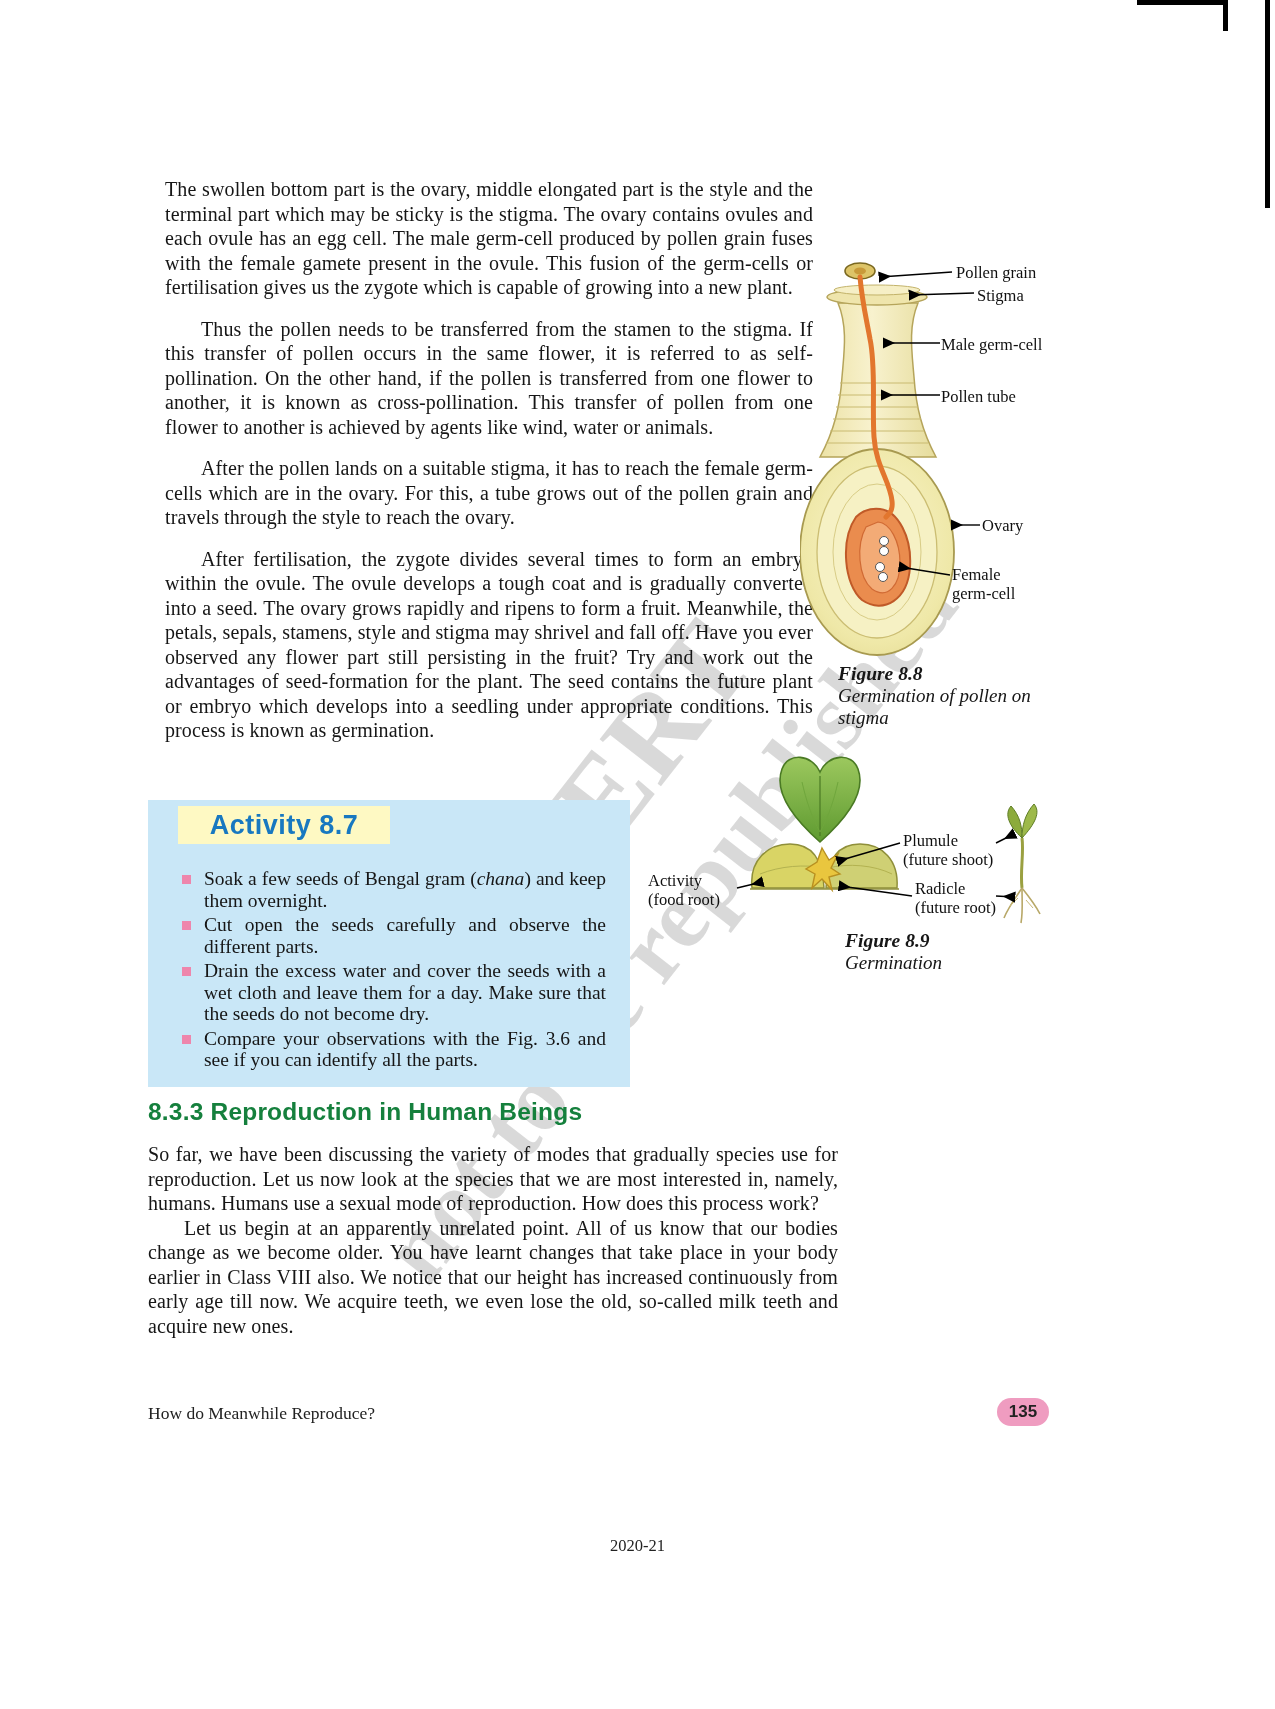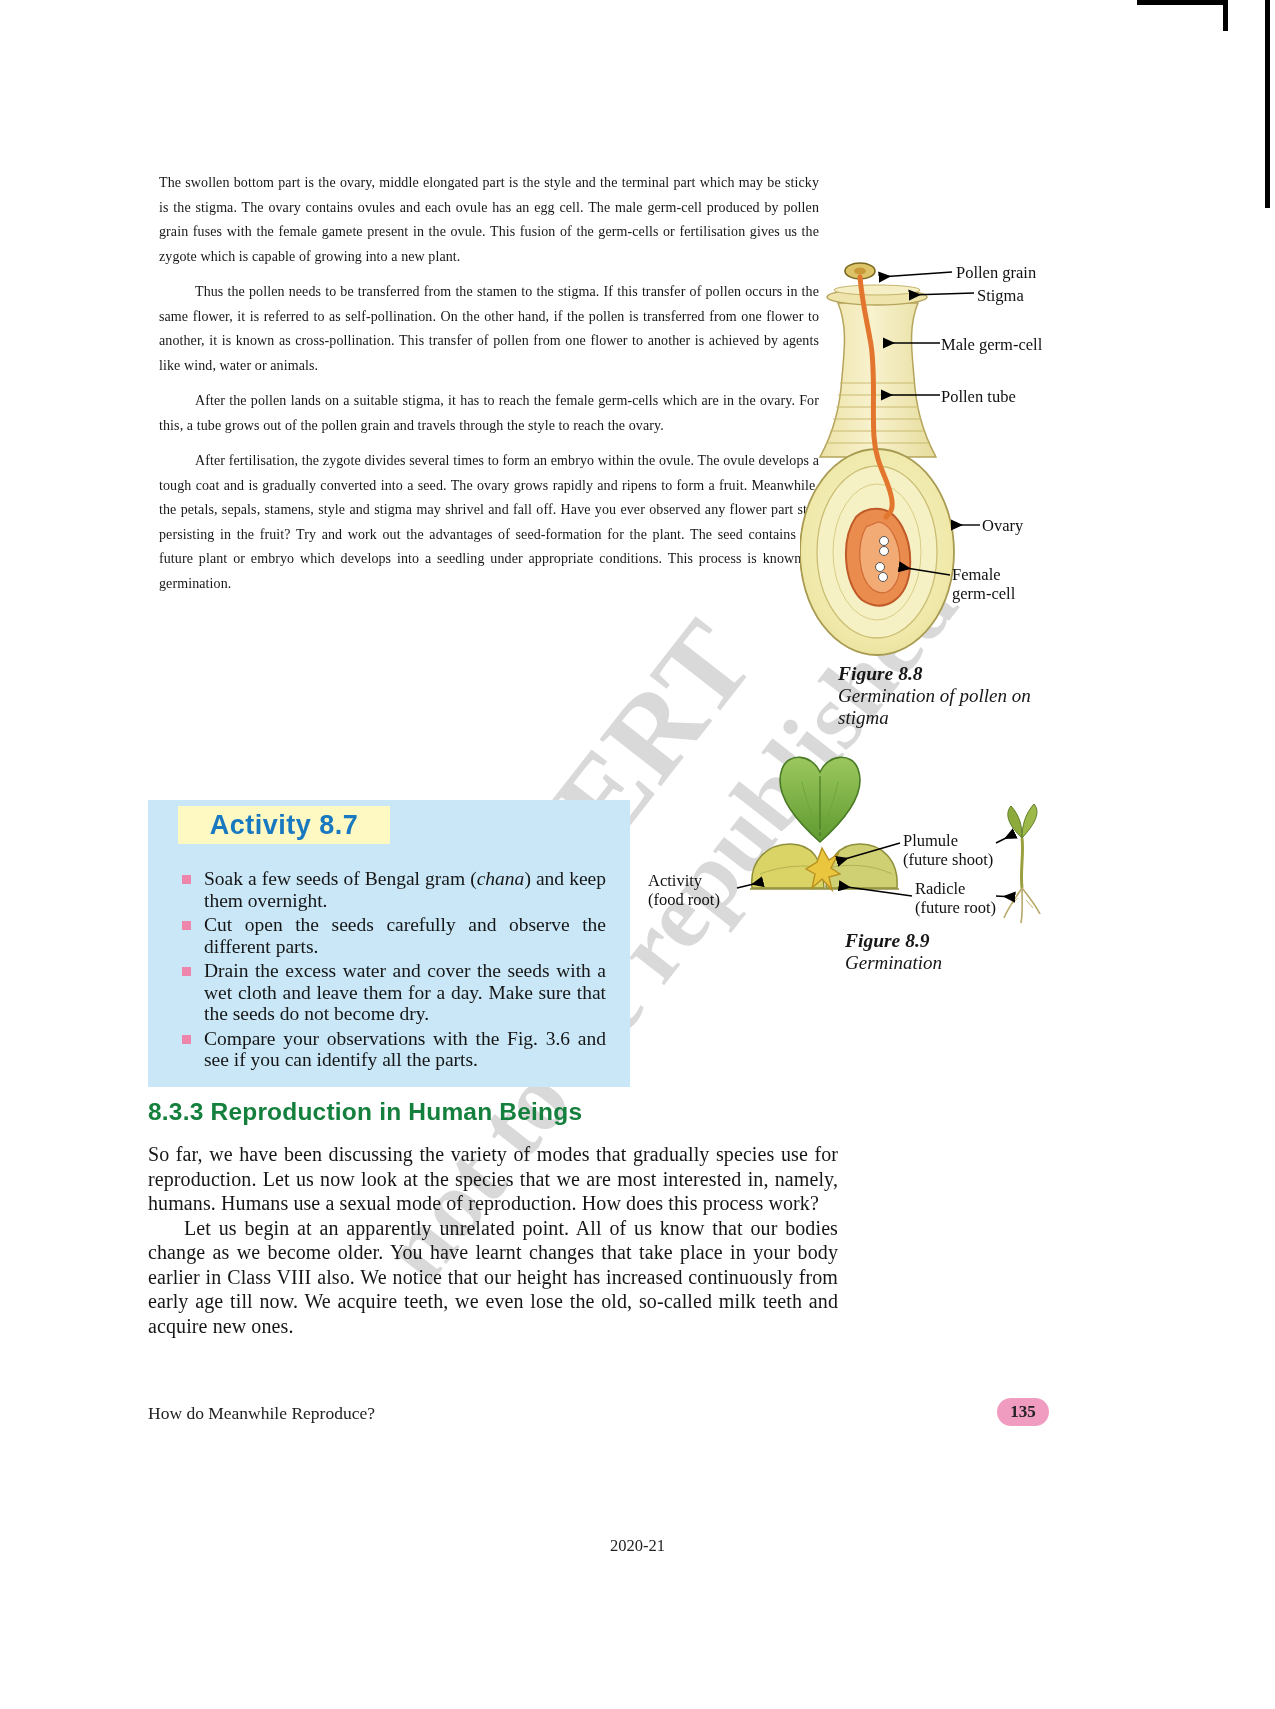--- a/index.html
+++ b/index.html
@@ -16,21 +16,21 @@
   .watermark{
     position:absolute;left:-60px;top:750px;width:1340px;
     transform:rotate(-52deg);transform-origin:center;
     text-align:center;color:#9e9e9e;opacity:.38;pointer-events:none;
     font-family:"Liberation Serif",serif;font-weight:bold;white-space:nowrap;
   }
   .watermark .w1{font-size:118px;line-height:1.25;}
   .watermark .w2{font-size:96px;line-height:1.2;}
   
   .bodycol{position:absolute;left:148px;top:160px;width:682px;}
-  .bodycol p{margin:11px;font-size:14px;line-height:24.5px;text-align:justify;letter-spacing:.1px;}
+  .bodycol p{margin:17px;font-size:20px;line-height:24.5px;text-align:justify;letter-spacing:.1px;}
   .indent{text-indent:36px;}
   
   .activity{position:absolute;left:148px;top:800px;width:482px;height:287px;background:#c9e7f7;}
   .activity-tab{position:absolute;left:30px;top:6px;width:212px;height:38px;background:#fef9c3;
     display:flex;align-items:center;justify-content:center;}
   .activity-tab span{font-family:"Liberation Sans",sans-serif;font-weight:bold;font-size:27px;color:#1878c0;letter-spacing:.5px;}
   .activity ul{list-style:none;margin:0;padding:68px 24px 0 30px;}
   .activity li{position:relative;padding-left:26px;margin-bottom:3px;
     font-size:19.5px;line-height:21.5px;text-align:justify;}
   .activity li::before{content:"";position:absolute;left:4px;top:7px;width:9px;height:9px;background:#ee86ac;}
@@ -45,21 +45,21 @@
   .figlabel.center{text-align:left;white-space:normal;}
   .caption{position:absolute;font-size:19px;line-height:22px;}
   .caption .ft{font-weight:bold;font-style:italic;font-size:19.5px;}
   .caption .fc{font-style:italic;}
   
   .footer-left{position:absolute;left:148px;top:1403px;font-size:17.5px;color:#222;}
   .page-badge{position:absolute;left:997px;top:1398px;width:52px;height:28px;border-radius:14px;
     background:radial-gradient(circle at 50% 38%, #f8cdde 0%, #ef9cc0 70%, #eختff 100%);
     background-color:#ef9cc0;
     display:flex;align-items:center;justify-content:center;
-    font-family:Liberation Serif, serif;font-weight:bold;font-size:17px;color:#222;}
+    font-family:Liberation Sans, sans-serif;font-weight:bold;font-size:17px;color:#222;}
   .year-line{position:absolute;left:0;width:1275px;top:1536px;text-align:center;font-size:16.5px;color:#222;}
 </style>
 </head>
 <body>
 
 <div id="page">
 
   <div class="crop-corner"></div>
   <div class="edge-bar"></div>
 

